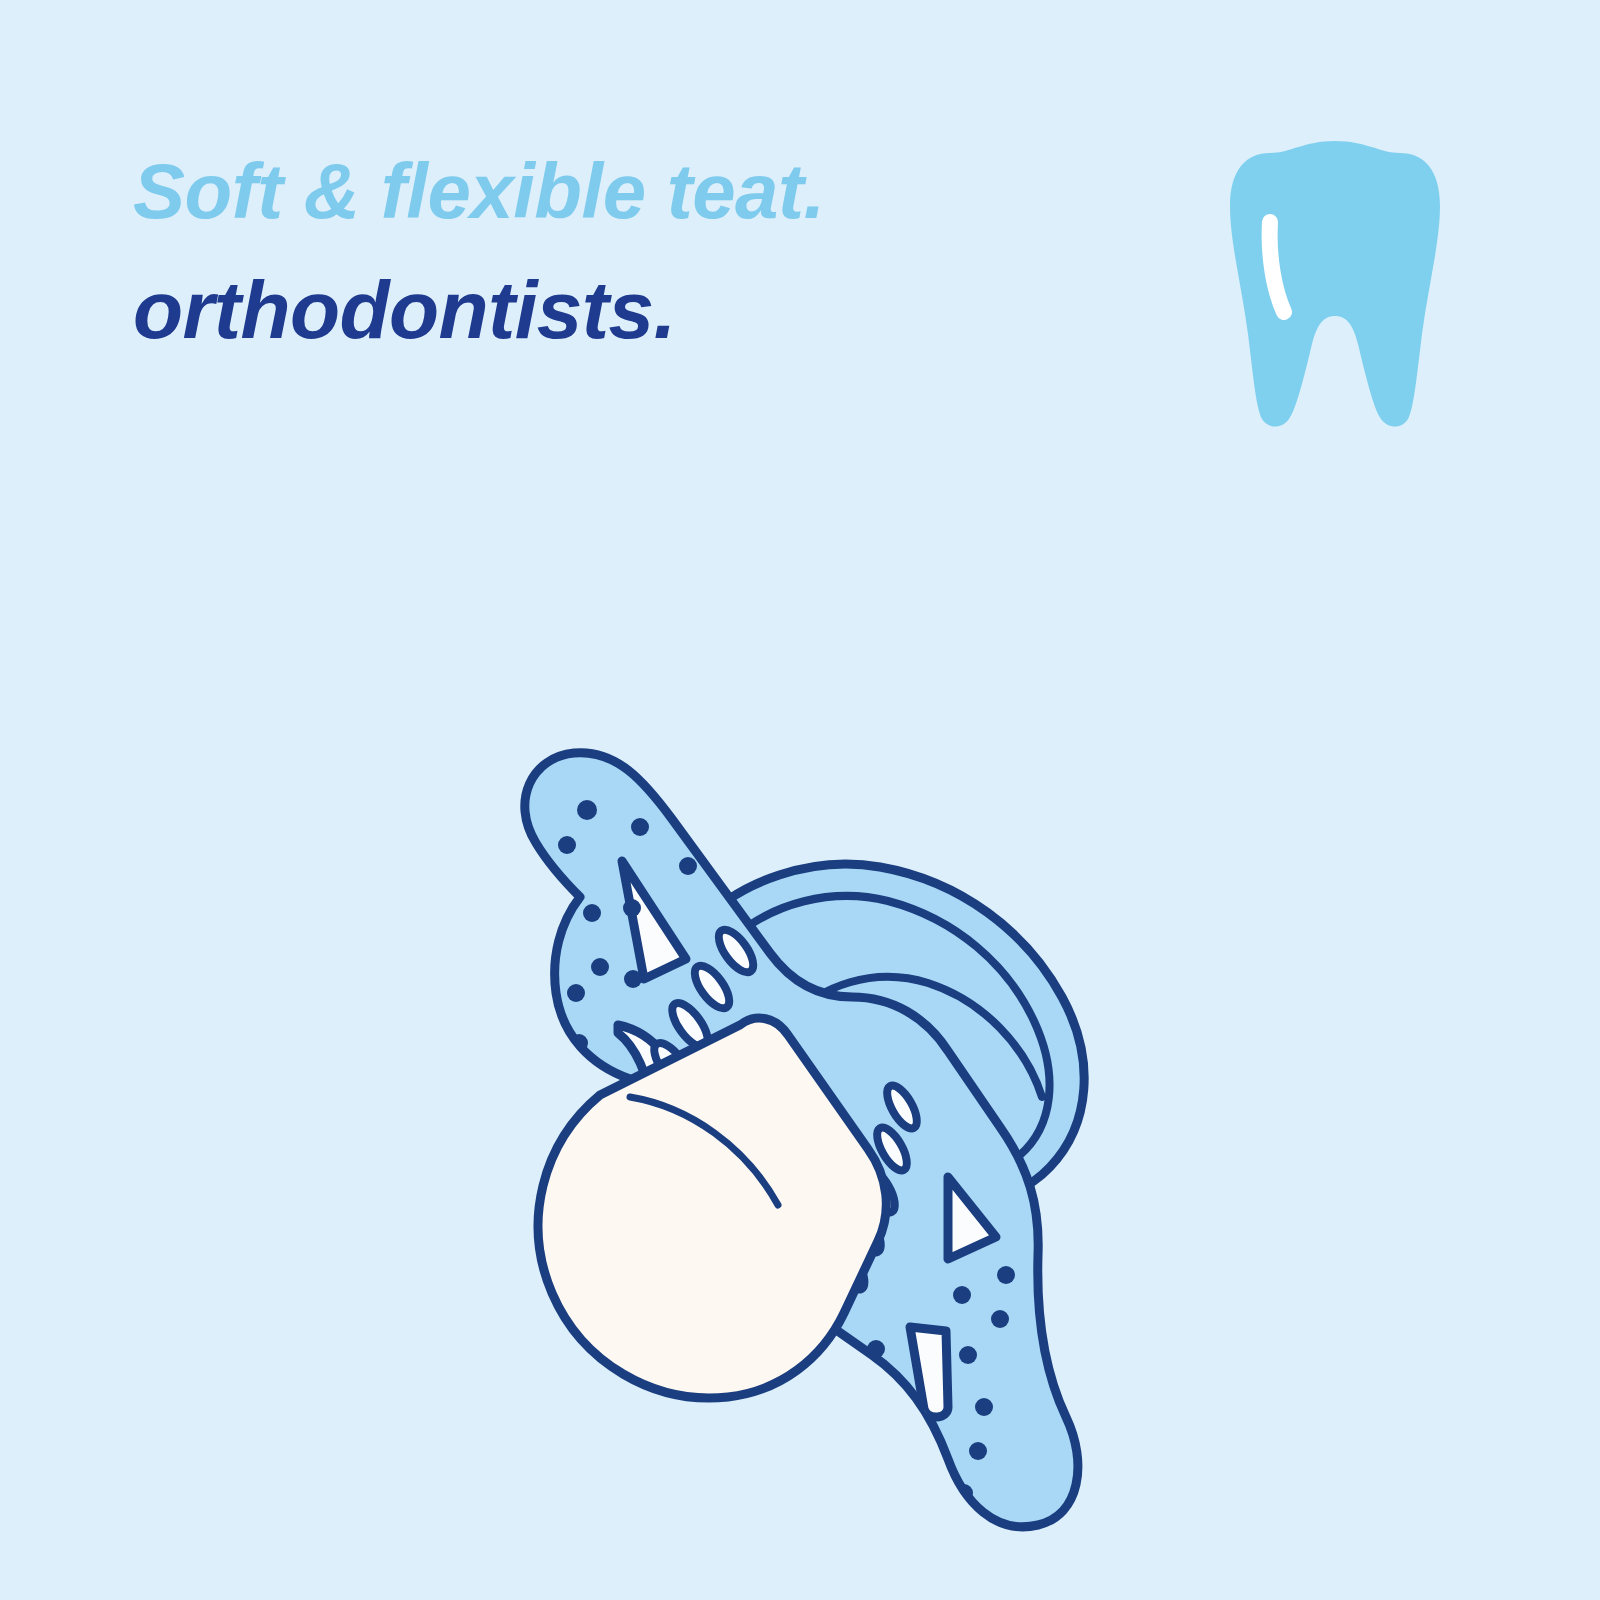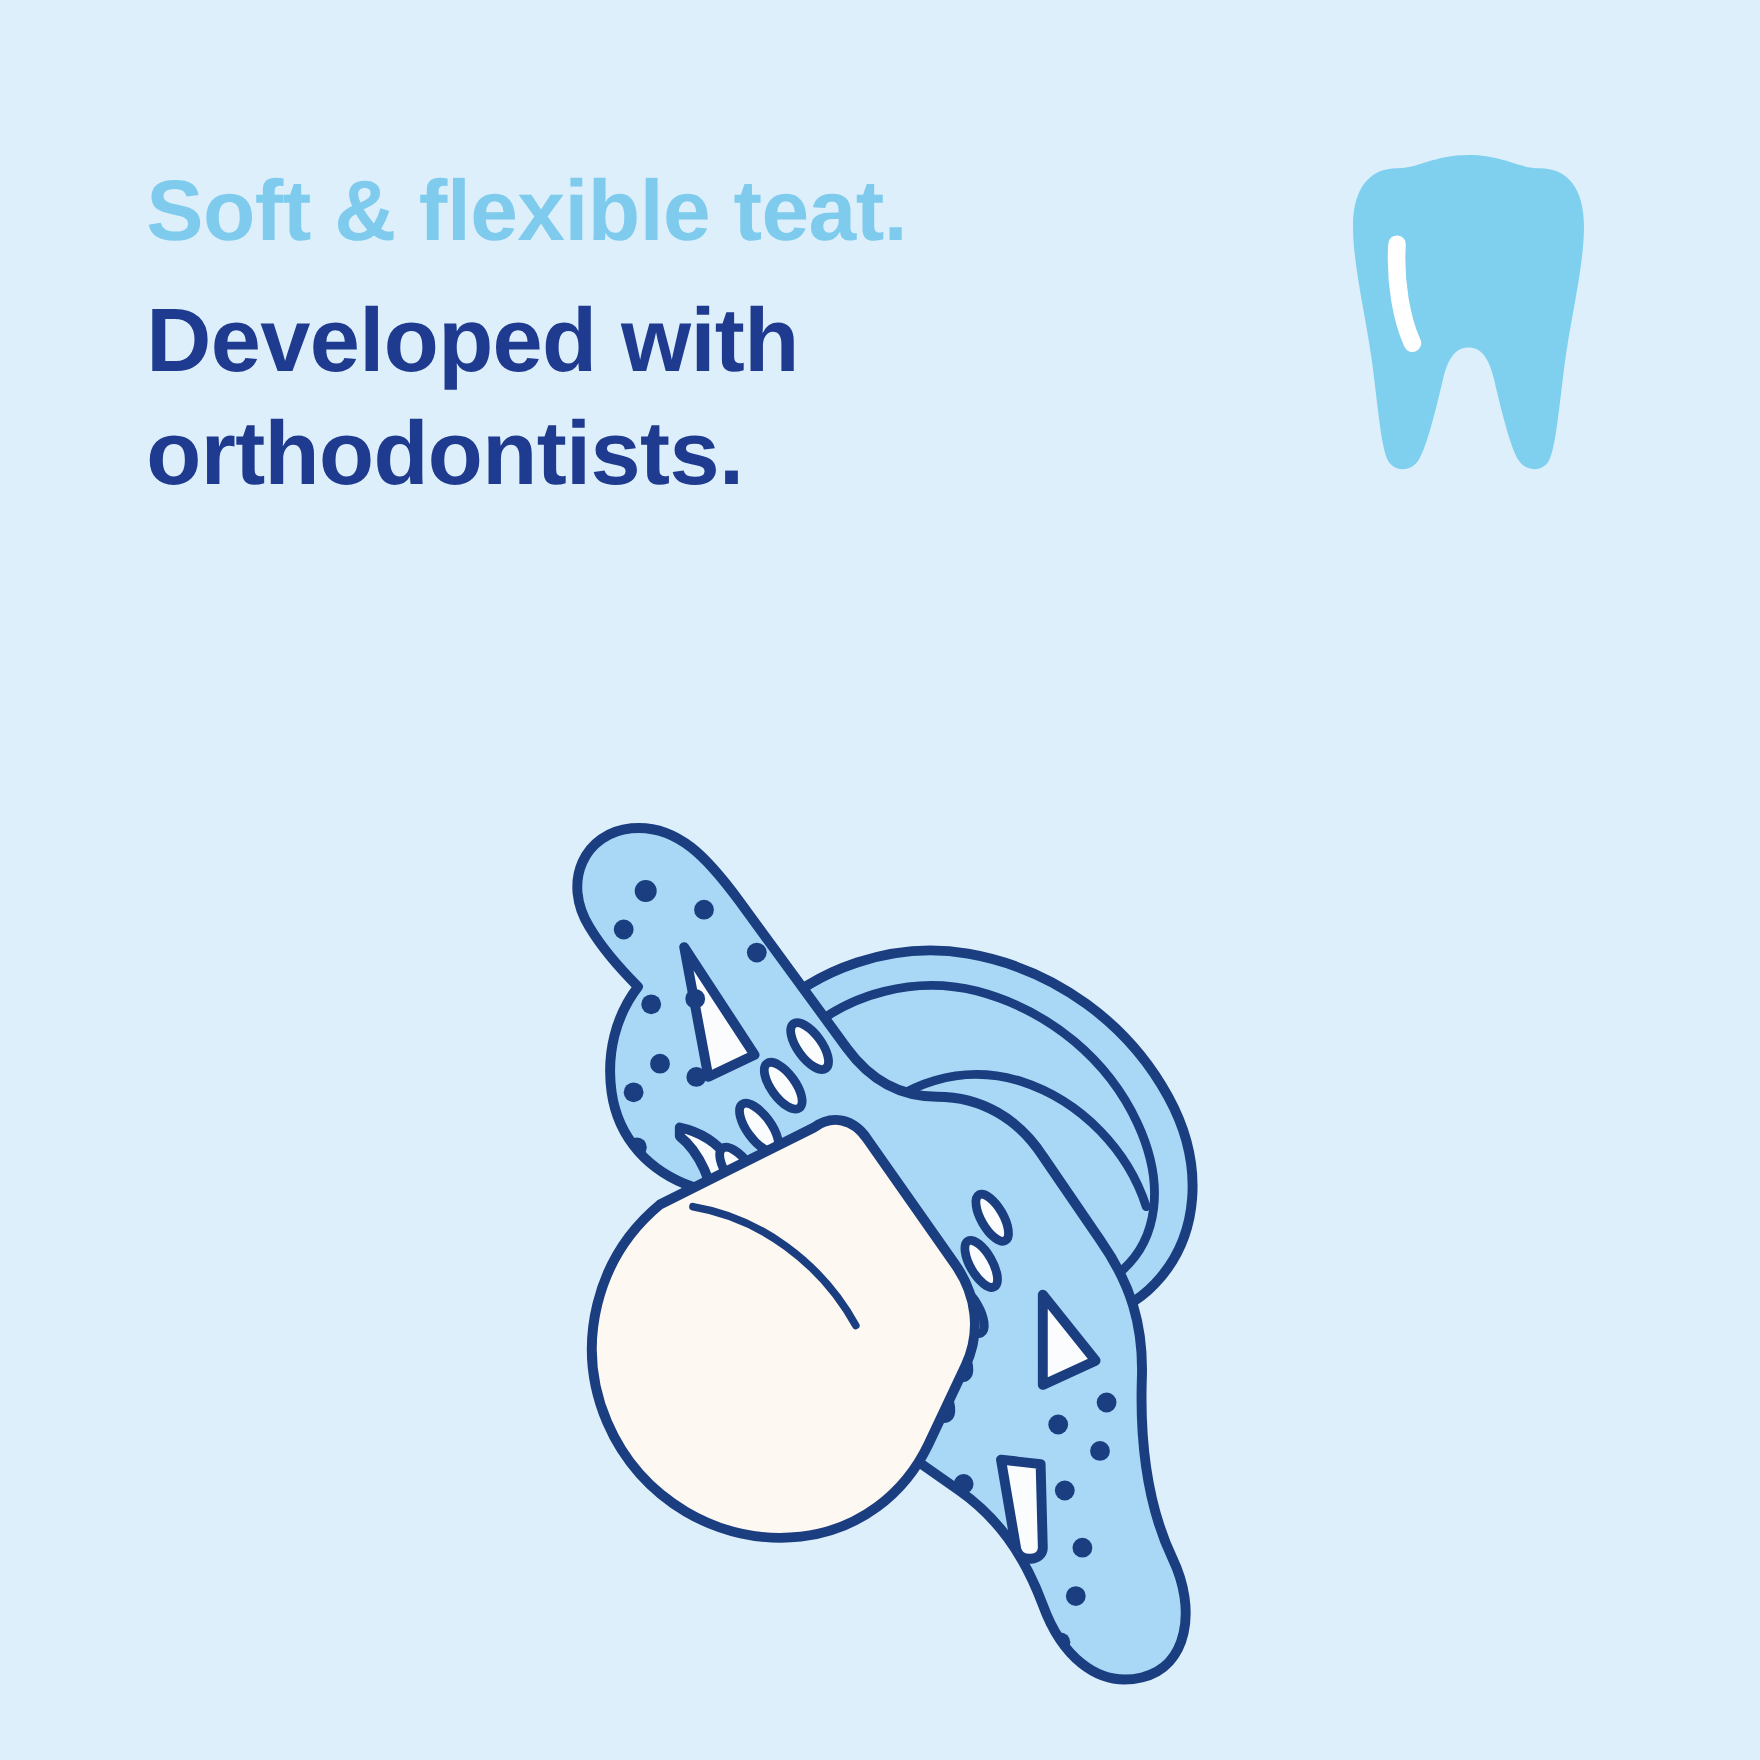--- a/index.html
+++ b/index.html
@@ -48,27 +48,26 @@
   
   #pacifier {
     position:absolute;
     left:440px; top:735px;
     width:700px; height:800px;
   }
 </style>
 </head>
 <body>
 
-<div id="canvas" style="background: rgb(221, 239, 251);">
+<div id="canvas" style="background: rgb(221, 239, 251); font-style: italic;">
 
   <div id="text-block">
     <div class="eyebrow" style="color: rgb(126, 203, 238);">Soft &amp; flexible teat.</div>
 
     <div class="headline" style="color: rgb(31, 59, 143);">
-      <span class="hl-line">Developed with</span>
       <span class="hl-line">orthodontists.</span>
     </div>
   </div>
 
   <svg id="tooth-icon" viewBox="0 0 215 292">
     <path d="M107 3
              C 138 3, 152 15, 172 15
              C 196 15, 212 32, 212 68
              C 212 104, 200 150, 194 196
              C 189 236, 186 270, 180 281

